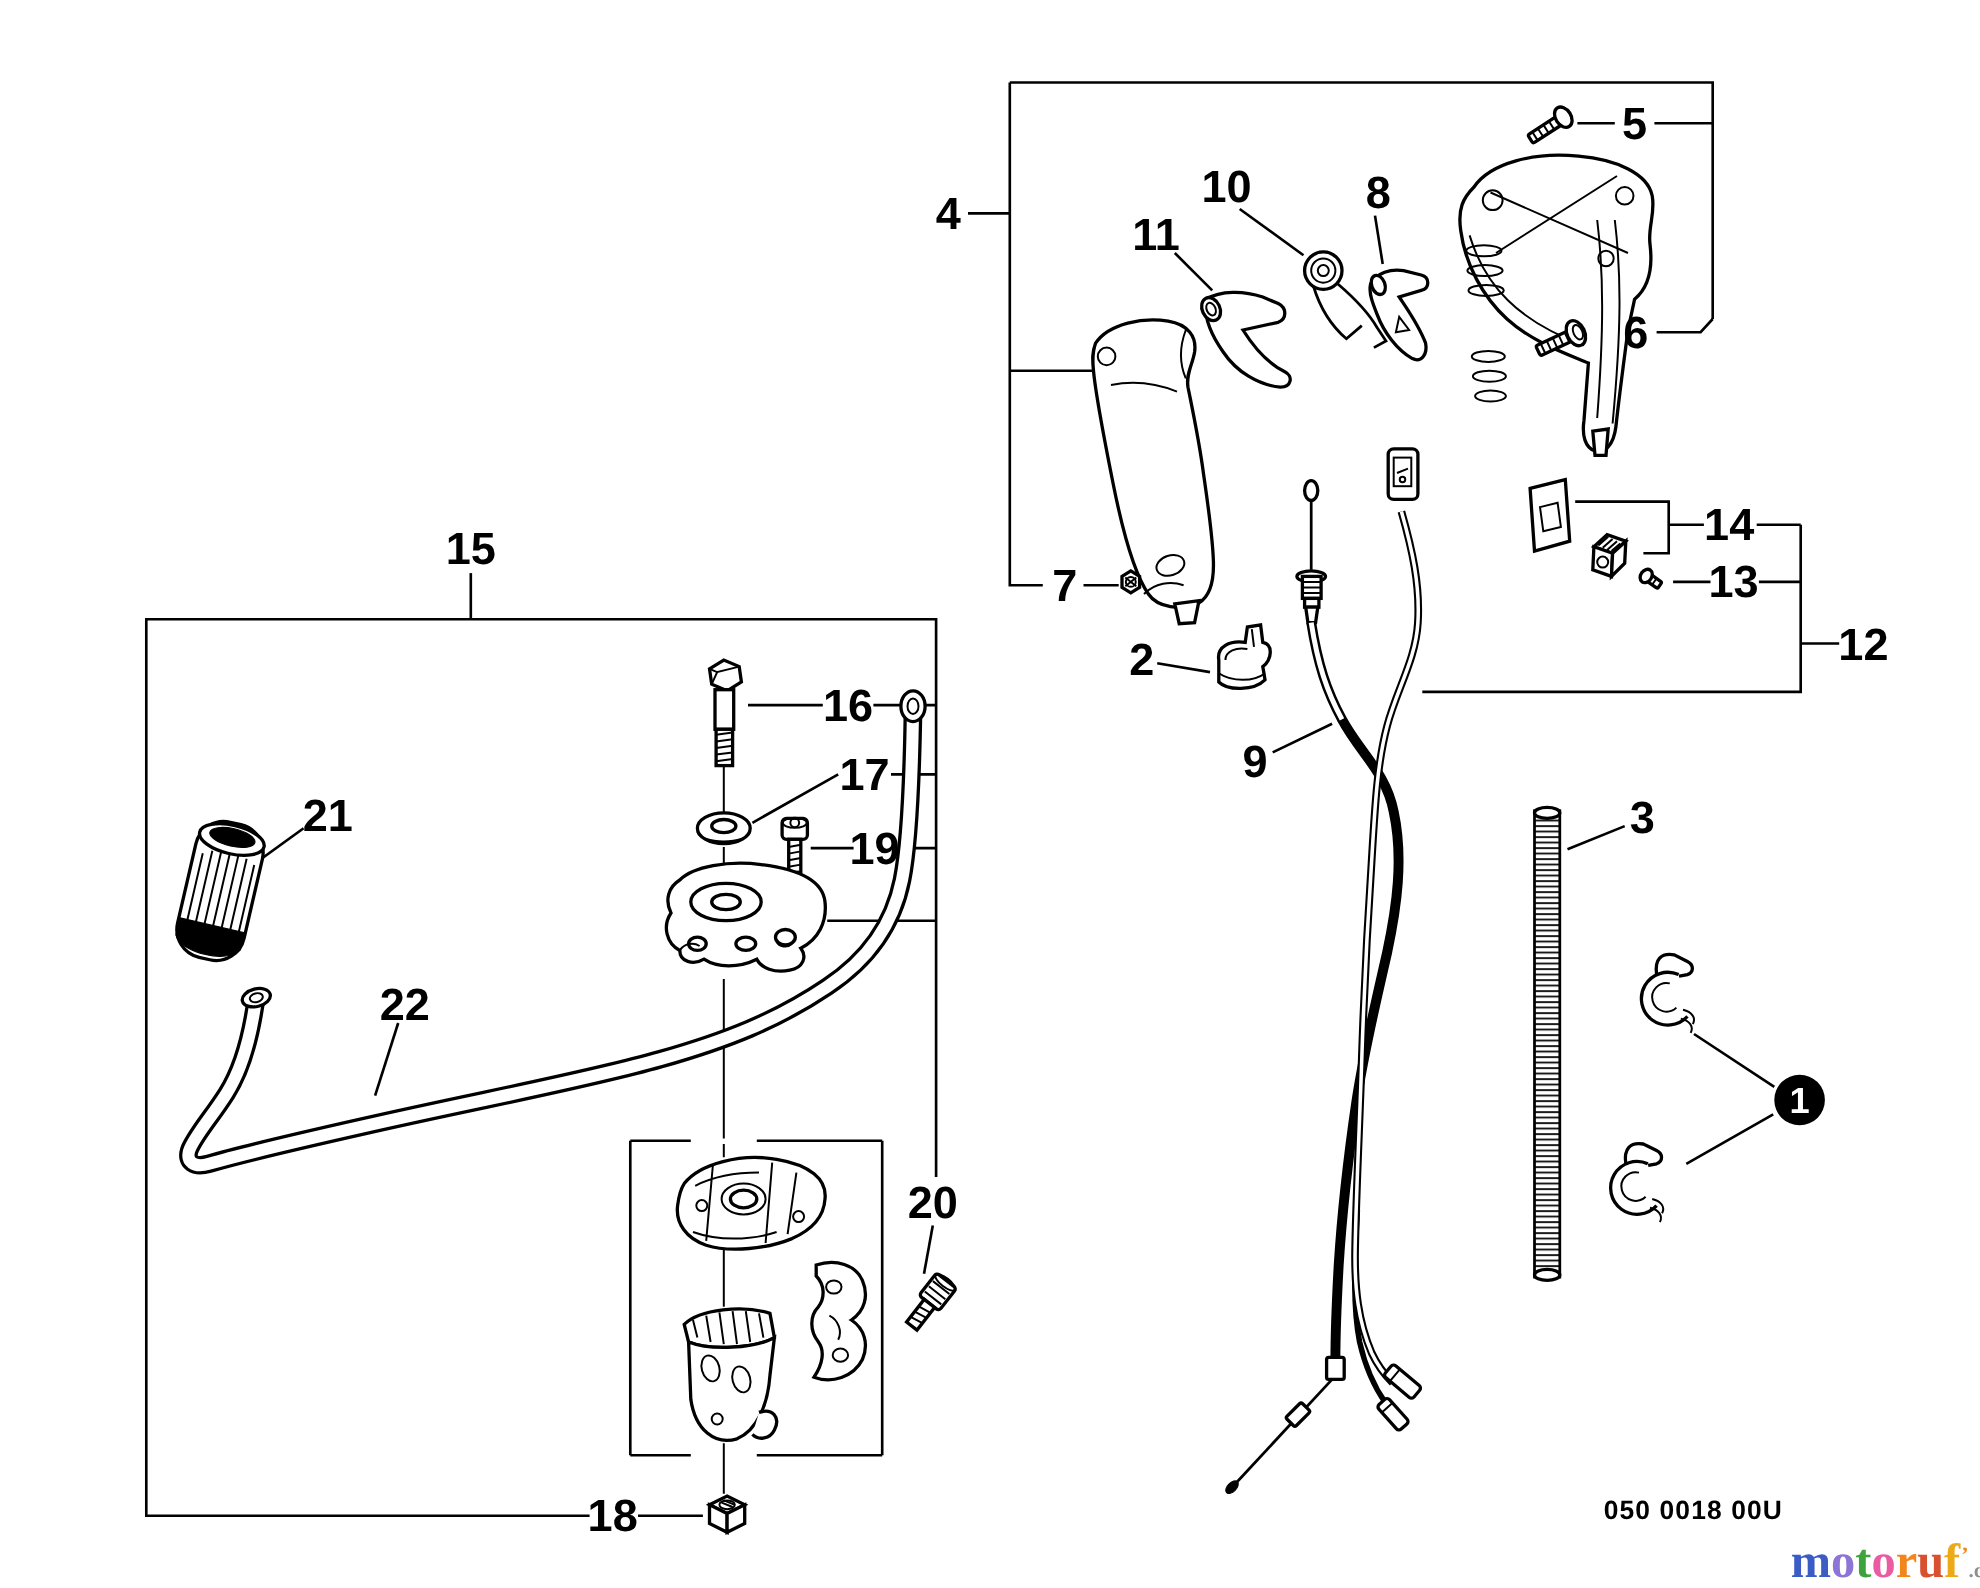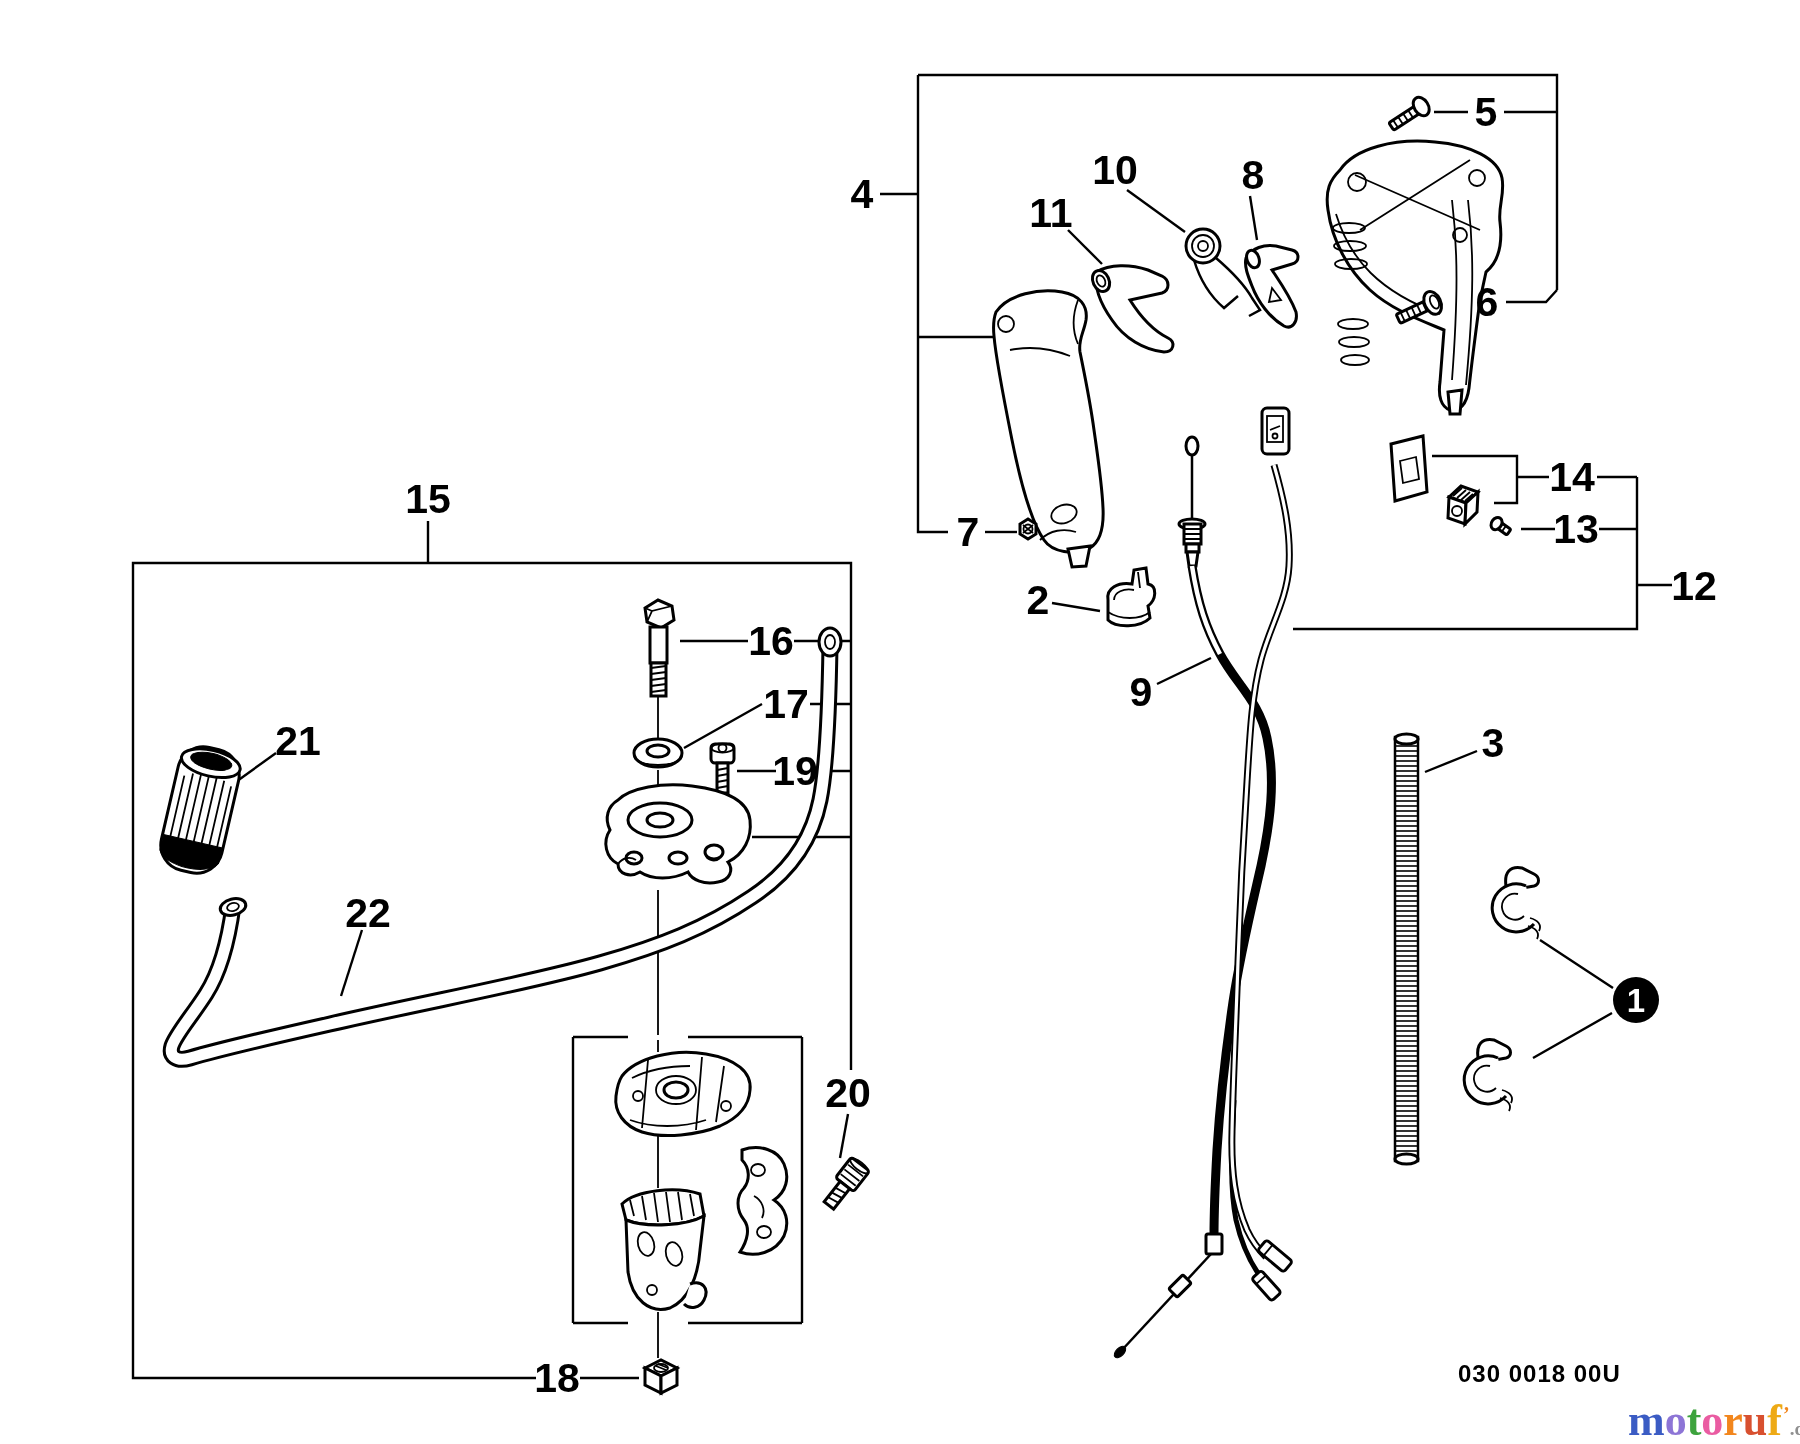--- a/index.html
+++ b/index.html
@@ -336,15 +336,15 @@
     <text class="lbl" x="848" y="1107">20</text>
     <text class="lbl" x="298" y="755">21</text>
     <text class="lbl" x="368" y="927">22</text>
     <g>
       <circle cx="1636" cy="1000" r="23" fill="#000"></circle>
       <text class="lbl-badge" x="1636" y="1012">1</text>
     </g>
   </g>
 </svg>
 
-<div class="partnum">030 0018 00U</div>
+<div class="partnum">050 0018 00U</div>
 <div class="logo"><span id="logo-letters"><span style="color: rgb(59, 92, 196);">m</span><span style="color: rgb(141, 117, 214);">o</span><span style="color: rgb(61, 163, 61);">t</span><span style="color: rgb(234, 92, 162);">o</span><span style="color: rgb(242, 134, 29);">r</span><span style="color: rgb(216, 80, 47);">u</span><span style="color: rgb(238, 170, 22);">f</span><span class="tick" style="color: rgb(242, 134, 29);">’</span></span><span class="tld">.de</span></div>
 </div>
 
 </body></html>

